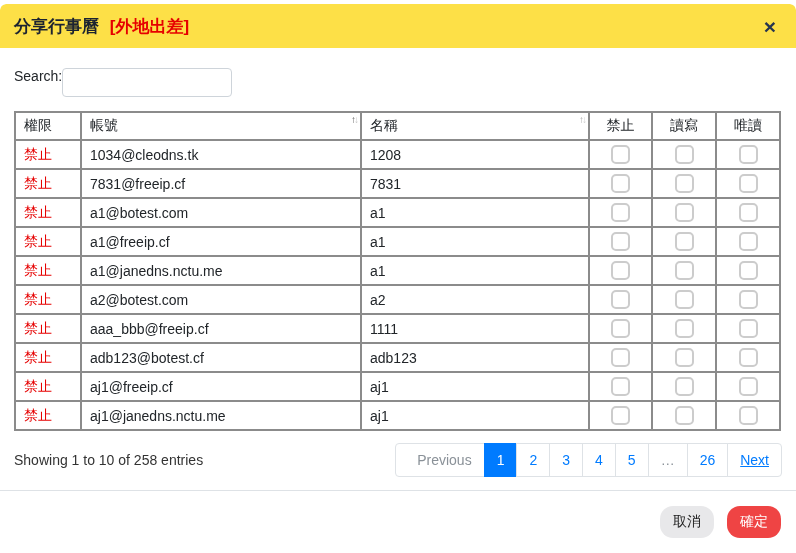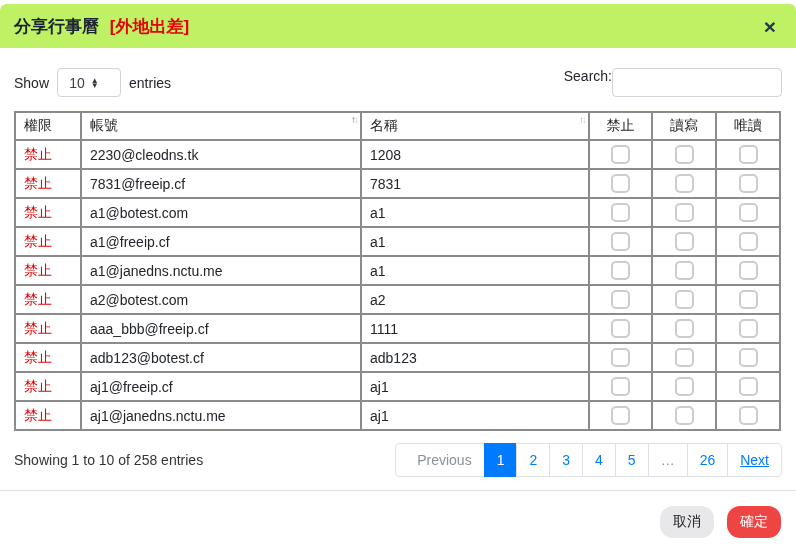--- a/index.html
+++ b/index.html
@@ -2,21 +2,21 @@
 <html><head>
 <meta charset="utf-8">
 <style>
   * { margin:0; padding:0; box-sizing:border-box; }
   html,body { width:796px; height:553px; background:#fff;
     font-family:"Liberation Sans","DejaVu Sans",sans-serif; font-size:14px; color:#212529; }
   .modal { position:relative; width:796px; height:549px; margin-top:4px;
     background:#fff; border-radius:6px 6px 0 0; overflow:hidden; }
 
   
-  .modal-header { height:44px; background:#bef264; display:flex; align-items:center;
+  .modal-header { height:44px; background:#fde047; display:flex; align-items:center;
     justify-content:space-between; padding:0 14px; border-radius:6px 6px 0 0; }
   .modal-title { font-size:17px; font-weight:bold; color:#1c2330; }
   .modal-title .red { color:#e60000; margin-left:6px; }
   .close-btn { background:none; border:none; font-size:21px; font-weight:bold;
     color:#27354f; cursor:pointer; line-height:1; padding:2px 6px; }
 
   
   .modal-body { padding:20px 14px 0 14px; }
   .controls { display:flex; justify-content:space-between; align-items:center; margin-bottom:14px; }
   .length-ctrl { display:flex; align-items:center; gap:8px; }
@@ -73,31 +73,20 @@
     <div class="modal-title">
       <span>分享行事曆</span>
       <span class="red">[外地出差]</span>
     </div>
     <button class="close-btn">×</button>
   </div>
 
   <div class="modal-body">
 
     <div class="controls">
-      <div class="length-ctrl">
-        <span>Show</span>
-        <div class="length-select">
-          <span class="val">10</span>
-          <span class="select-arrows">
-            <span>▲</span>
-            <span>▼</span>
-          </span>
-        </div>
-        <span>entries</span>
-      </div>
       <div class="search-ctrl">
         <span>Search:</span>
         <input type="text" value="" style="">
       </div>
     </div>
 
     <table>
       <colgroup>
         <col style="width:66px">
           <col style="width:280px">
@@ -118,21 +107,21 @@
             <span class="sort-icons neutral"><span class="asc">↑</span><span class="desc">↓</span></span>
           </th>
           <th class="center">禁止</th>
           <th class="center">讀寫</th>
           <th class="center">唯讀</th>
         </tr>
       </thead>
       <tbody>
         <tr>
           <td class="perm">禁止</td>
-          <td>2230@cleodns.tk</td>
+          <td>1034@cleodns.tk</td>
           <td>1208</td>
           <td class="center"><span class="cb"></span></td>
           <td class="center"><span class="cb"></span></td>
           <td class="center"><span class="cb"></span></td>
         </tr>
         <tr>
           <td class="perm">禁止</td>
           <td>7831@freeip.cf</td>
           <td>7831</td>
           <td class="center"><span class="cb"></span></td>

